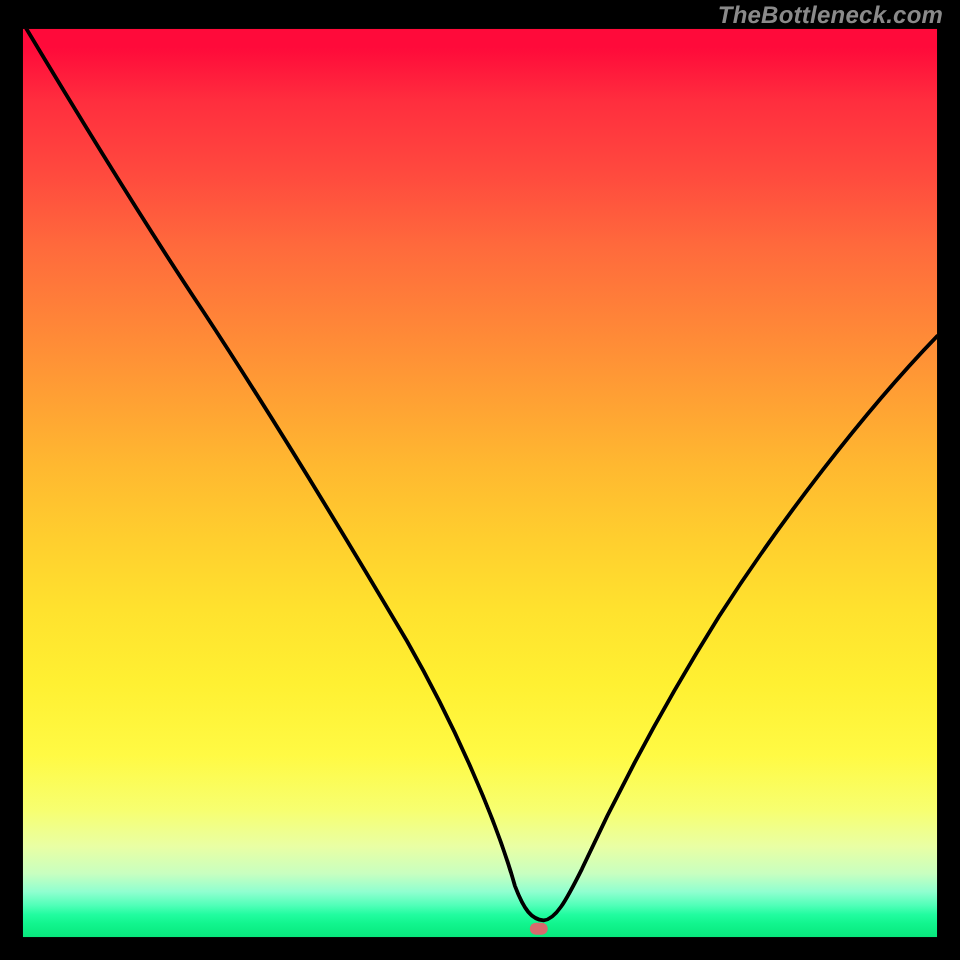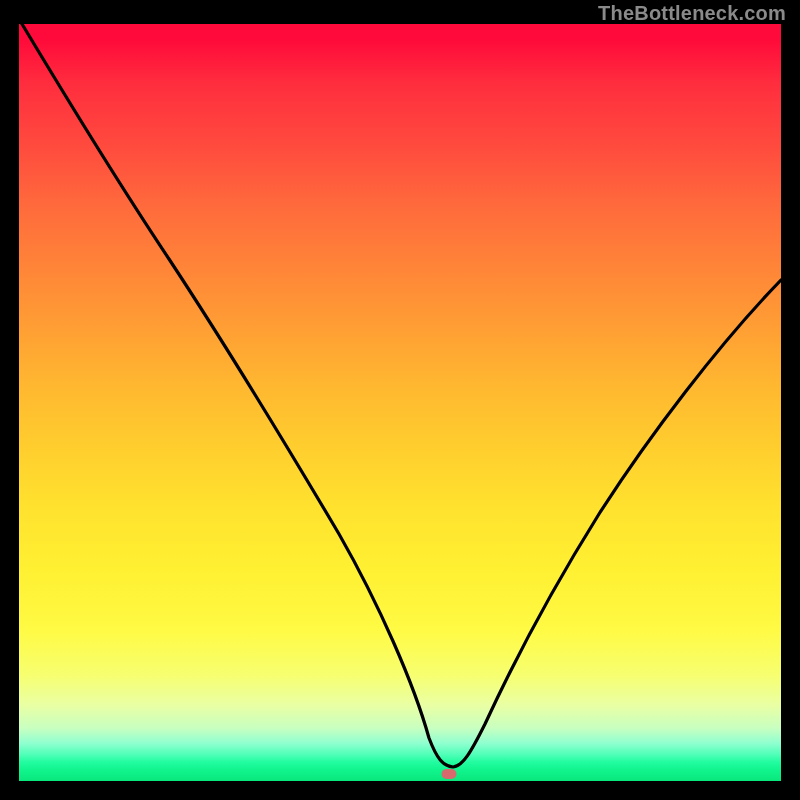--- a/index.html
+++ b/index.html
@@ -7,20 +7,21 @@
     padding: 0;
     width: 800px;
     height: 800px;
     background: #000;
     overflow: hidden;
   }
   .stage {
     position: relative;
     width: 800px;
     height: 584px;
+    font-style: italic;
   }
   
   .plot {
     position: absolute;
     left: 19px;
     top: 24px;
     width: 762px;   
     height: 757px;  
     overflow: hidden;
   }

